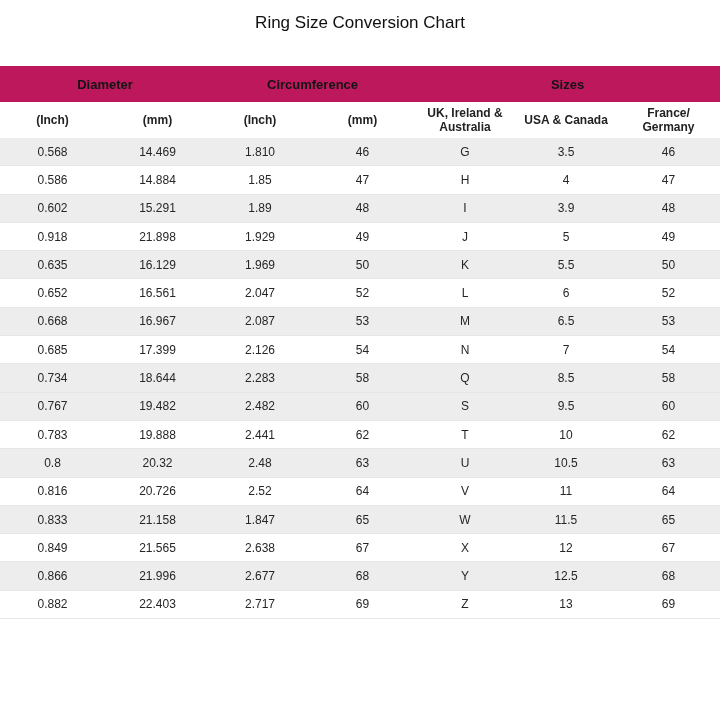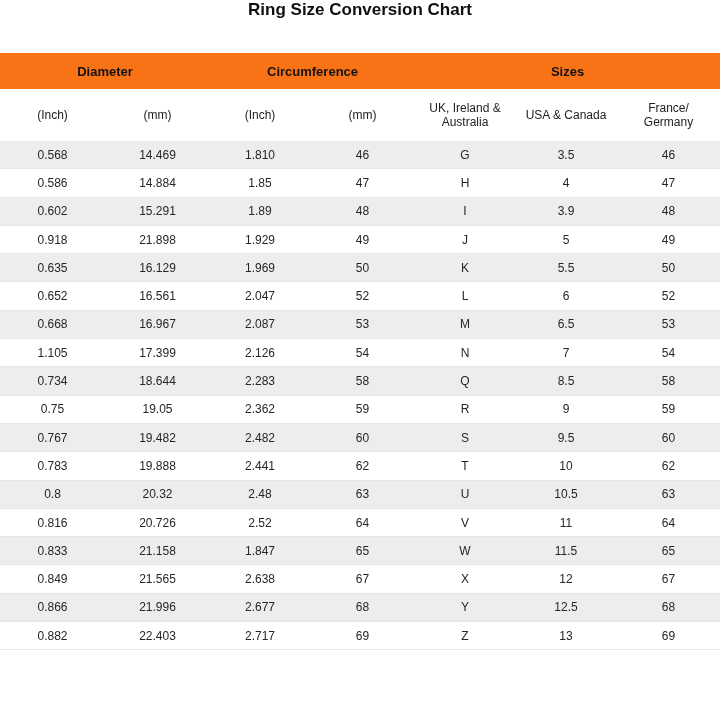--- a/index.html
+++ b/index.html
@@ -11,54 +11,55 @@
     overflow: hidden;
     font-family: "Liberation Sans", sans-serif;
     color: #222222;
   }
   .page {
     width: 720px;
     height: 720px;
   }
   .page-title {
     margin: 0;
+    padding-top: 13px;
     height: 20px;
     line-height: 20px;
     text-align: center;
     font-size: 17px;
-    font-weight: 700;
+    font-weight: 400;
     color: #0f0f0f;
   }
   table.ring-table {
     width: 720px;
     margin-top: 33px;
     border-collapse: collapse;
     table-layout: fixed;
   }
   table.ring-table th,
   table.ring-table td {
     text-align: center;
     vertical-align: middle;
     padding: 0;
   }
   tr.group-header th {
-    background: #f97316;
+    background: #be185d;
     height: 36px;
     font-size: 13px;
     font-weight: 700;
     color: #131313;
   }
   tr.col-header th {
     background: #ffffff;
     height: 36px;
     font-size: 12px;
-    font-weight: 400;
+    font-weight: 700;
     line-height: 14px;
     color: #222222;
-    padding: 8px 8px;
+    padding: 0 8px;
   }
   tbody td {
     height: 27.3px;
     font-size: 12px;
     color: #262626;
     border-bottom: 1px solid #e6e6e6;
     background: #ffffff;
   }
   tbody tr.stripe td {
     background: #ededed;
@@ -154,46 +155,37 @@
         <tr class="stripe">
           <td>0.668</td>
           <td>16.967</td>
           <td>2.087</td>
           <td>53</td>
           <td>M</td>
           <td>6.5</td>
           <td>53</td>
         </tr>
         <tr>
-          <td>1.105</td>
+          <td>0.685</td>
           <td>17.399</td>
           <td>2.126</td>
           <td>54</td>
           <td>N</td>
           <td>7</td>
           <td>54</td>
         </tr>
         <tr class="stripe">
           <td>0.734</td>
           <td>18.644</td>
           <td>2.283</td>
           <td>58</td>
           <td>Q</td>
           <td>8.5</td>
           <td>58</td>
         </tr>
-        <tr>
-          <td>0.75</td>
-          <td>19.05</td>
-          <td>2.362</td>
-          <td>59</td>
-          <td>R</td>
-          <td>9</td>
-          <td>59</td>
-        </tr>
         <tr class="stripe">
           <td>0.767</td>
           <td>19.482</td>
           <td>2.482</td>
           <td>60</td>
           <td>S</td>
           <td>9.5</td>
           <td>60</td>
         </tr>
         <tr>

